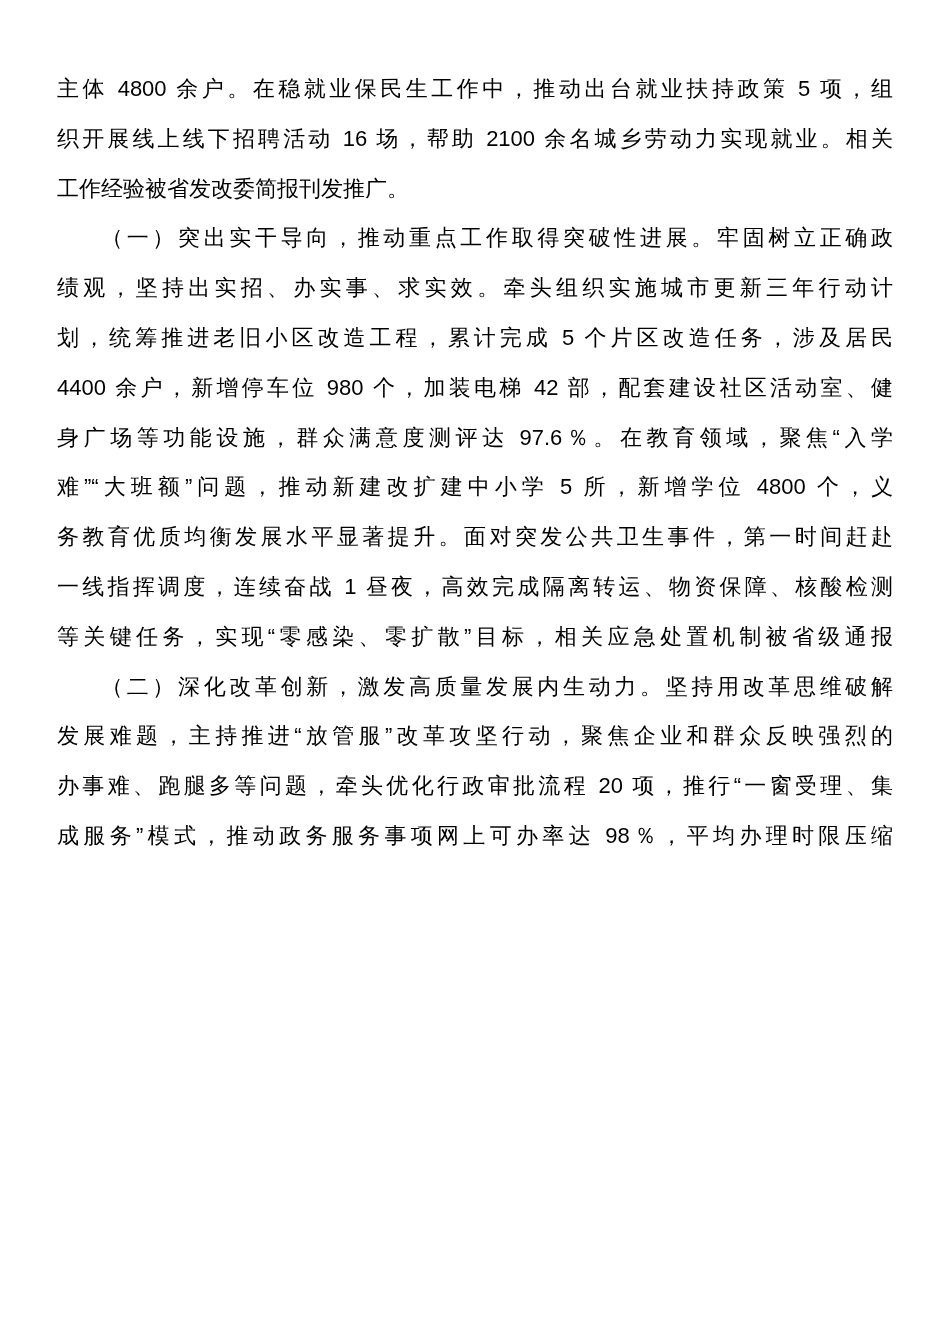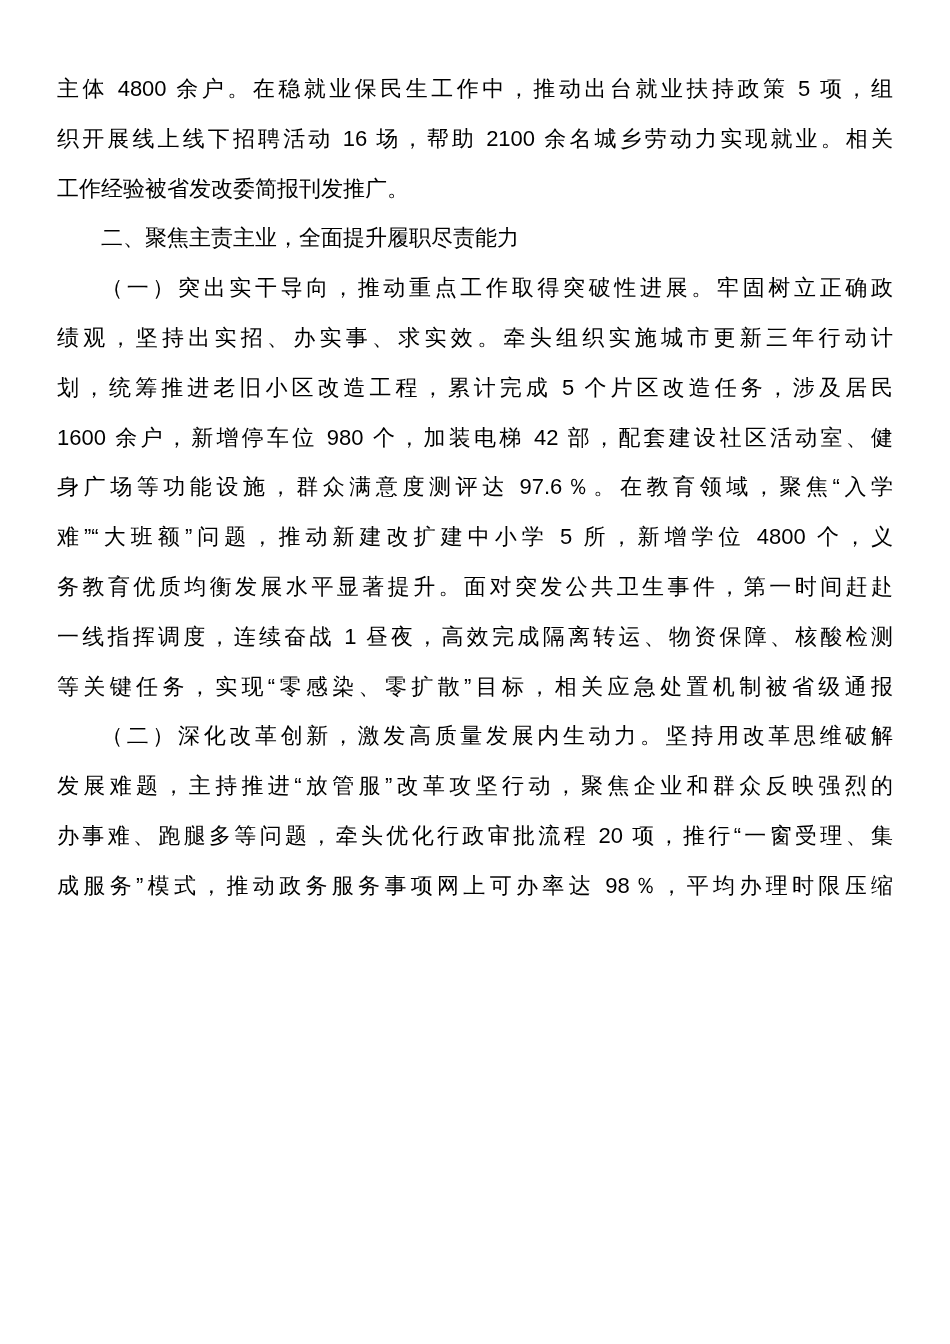--- a/index.html
+++ b/index.html
@@ -34,25 +34,24 @@
     text-indent: 2em;
   }
 </style>
 </head>
 <body>
 
 <div class="page">
   <div class="line">主体 4800 余户。在稳就业保民生工作中，推动出台就业扶持政策 5 项，组</div>
   <div class="line">织开展线上线下招聘活动 16 场，帮助 2100 余名城乡劳动力实现就业。相关</div>
   <div class="line end">工作经验被省发改委简报刊发推广。</div>
-  <div class="line end indent">二、聚焦主责主业，全面提升履职尽责能力</div>
   <div class="line indent">（一）突出实干导向，推动重点工作取得突破性进展。牢固树立正确政</div>
   <div class="line">绩观，坚持出实招、办实事、求实效。牵头组织实施城市更新三年行动计</div>
   <div class="line">划，统筹推进老旧小区改造工程，累计完成 5 个片区改造任务，涉及居民</div>
-  <div class="line">1600 余户，新增停车位 980 个，加装电梯 42 部，配套建设社区活动室、健</div>
+  <div class="line">4400 余户，新增停车位 980 个，加装电梯 42 部，配套建设社区活动室、健</div>
   <div class="line">身广场等功能设施，群众满意度测评达 97.6％。在教育领域，聚焦“入学</div>
   <div class="line">难”“大班额”问题，推动新建改扩建中小学 5 所，新增学位 4800 个，义</div>
   <div class="line">务教育优质均衡发展水平显著提升。面对突发公共卫生事件，第一时间赶赴</div>
   <div class="line">一线指挥调度，连续奋战 1 昼夜，高效完成隔离转运、物资保障、核酸检测</div>
   <div class="line">等关键任务，实现“零感染、零扩散”目标，相关应急处置机制被省级通报</div>
   <div class="line indent">（二）深化改革创新，激发高质量发展内生动力。坚持用改革思维破解</div>
   <div class="line">发展难题，主持推进“放管服”改革攻坚行动，聚焦企业和群众反映强烈的</div>
   <div class="line">办事难、跑腿多等问题，牵头优化行政审批流程 20 项，推行“一窗受理、集</div>
   <div class="line">成服务”模式，推动政务服务事项网上可办率达 98％，平均办理时限压缩</div>
 

